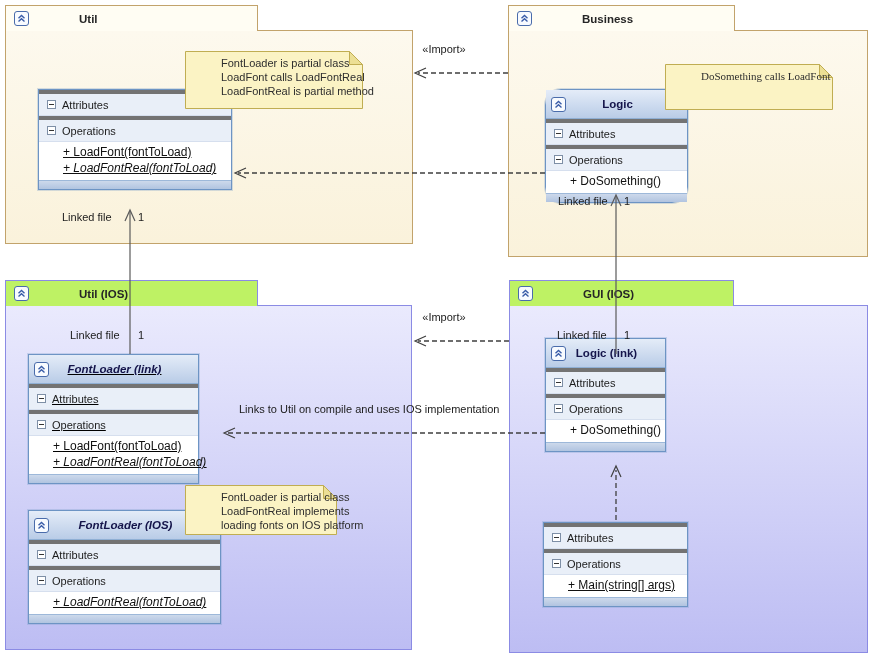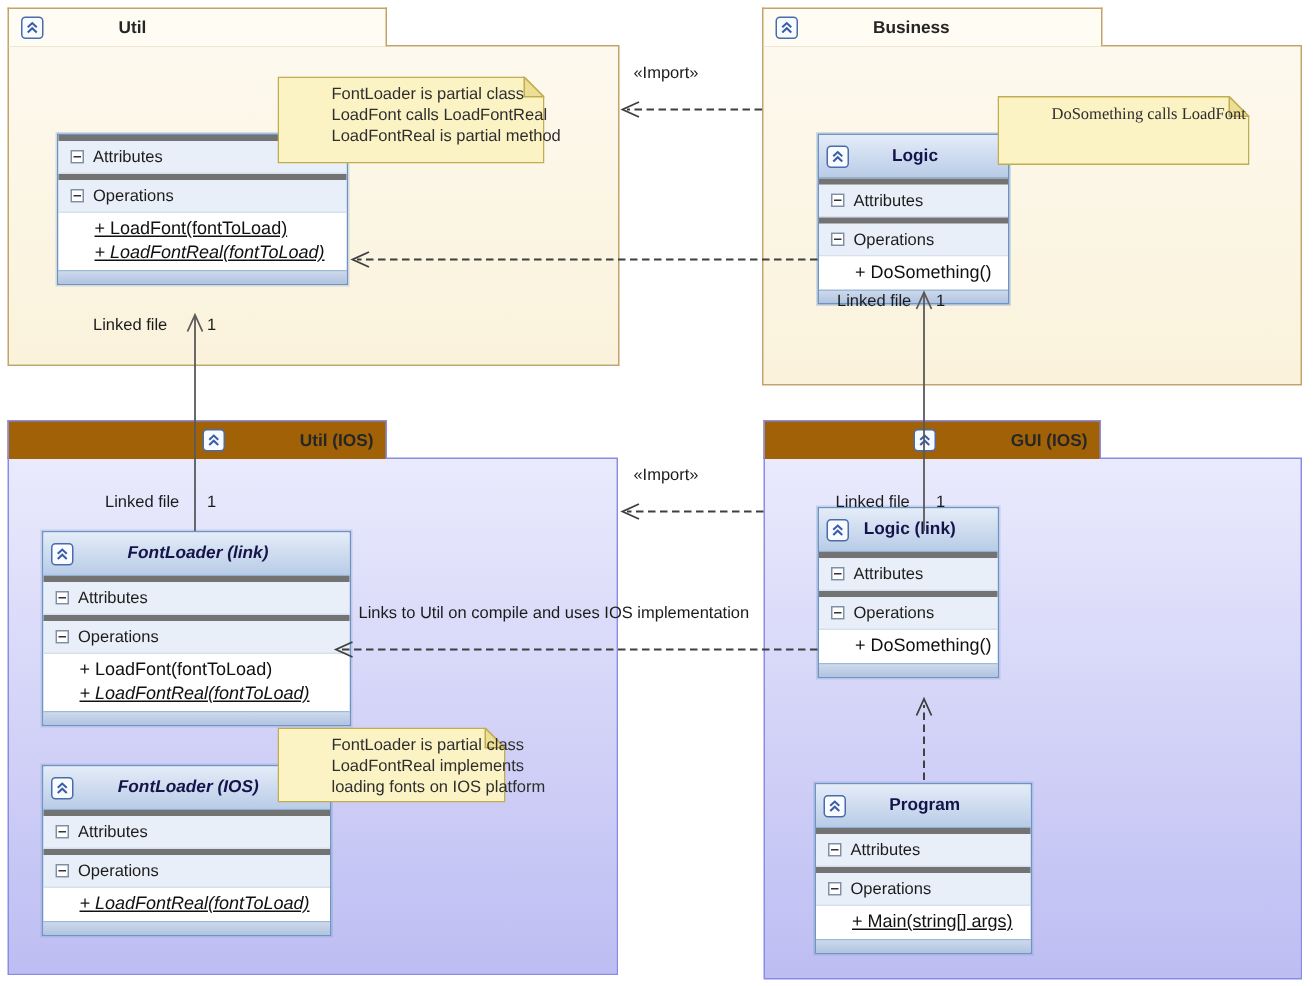--- a/index.html
+++ b/index.html
@@ -8,21 +8,21 @@
 
   
   .pkg-tab { position:absolute; box-sizing:border-box; height:26px;
              border:1px solid; border-bottom:none;
              display:flex; align-items:center; gap:6px; padding:0 8px; z-index:1; }
   .pkg-body { position:absolute; box-sizing:border-box; border:1px solid; z-index:0; }
   .cream  { border-color:#c2a36b; }
   .tab-cream { background:#fffdf3; }
   .body-cream { background:linear-gradient(180deg,#fdf9ee 0%,#faf2db 100%); }
   .purple { border-color:#8b8be4; }
-  .tab-purple { background:#a16207;justify-content:flex-end; }
+  .tab-purple { background:#bef264; }
   .body-purple { background:linear-gradient(180deg,#eaeafd 0%,#bdbdf3 100%); }
   .pkg-title { font-weight:bold; font-size:11.5px; color:#262626;margin-left:44px; }
 
   
   .collapse-box { box-sizing:border-box; width:15px; height:15px; flex:0 0 auto;
                   border:1px solid #4a6cab; border-radius:3px; background:#f8fbff;
                   display:flex; align-items:center; justify-content:center; }
   .minus-icon { box-sizing:border-box; width:9px; height:9px; flex:0 0 auto;
                 border:1px solid #7e8fa6; background:#ffffff; position:relative; }
   .minus-icon::after { content:""; position:absolute; left:1px; right:1px; top:3px;
@@ -123,21 +123,21 @@
       <span class="minus-icon"></span>
       <span>Operations</span>
     </div>
     <div class="members">
       <div class="member-row u">+ LoadFont(fontToLoad)</div>
       <div class="member-row ui">+ LoadFontReal(fontToLoad)</div>
     </div>
     <div class="cls-strip"></div>
   </div>
 
-  <div class="cls" style="left:545px; top:89px; width:128px;">
+  <div class="cls" style="left:545px; top:89px; width:143px;border-radius:16px;">
     <div class="cls-header">
       <span class="collapse-box">
         <svg width="9" height="9" viewBox="0 0 9 9">
             <path d="M1.5 4.2 L4.5 1.4 L7.5 4.2 M1.5 7.6 L4.5 4.8 L7.5 7.6" stroke="#3a5da8" stroke-width="1.4" fill="none"></path>
           </svg>
       </span>
       <span class="cls-name">Logic</span>
     </div>
     <div class="section-row">
       <span class="minus-icon"></span>
@@ -146,21 +146,21 @@
     <div class="section-row">
       <span class="minus-icon"></span>
       <span>Operations</span>
     </div>
     <div class="members">
       <div class="member-row">+ DoSomething()</div>
     </div>
     <div class="cls-strip"></div>
   </div>
 
-  <div class="cls" style="left:28px; top:354px; width:206px;">
+  <div class="cls" style="left:28px; top:354px; width:171px;text-decoration:underline;">
     <div class="cls-header">
       <span class="collapse-box">
         <svg width="9" height="9" viewBox="0 0 9 9">
             <path d="M1.5 4.2 L4.5 1.4 L7.5 4.2 M1.5 7.6 L4.5 4.8 L7.5 7.6" stroke="#3a5da8" stroke-width="1.4" fill="none"></path>
           </svg>
       </span>
       <span class="cls-name italic">FontLoader (link)</span>
     </div>
     <div class="section-row">
       <span class="minus-icon"></span>
@@ -217,28 +217,20 @@
       <span class="minus-icon"></span>
       <span>Operations</span>
     </div>
     <div class="members">
       <div class="member-row">+ DoSomething()</div>
     </div>
     <div class="cls-strip"></div>
   </div>
 
   <div class="cls" style="left:543px; top:522px; width:145px;">
-    <div class="cls-header">
-      <span class="collapse-box">
-        <svg width="9" height="9" viewBox="0 0 9 9">
-            <path d="M1.5 4.2 L4.5 1.4 L7.5 4.2 M1.5 7.6 L4.5 4.8 L7.5 7.6" stroke="#3a5da8" stroke-width="1.4" fill="none"></path>
-          </svg>
-      </span>
-      <span class="cls-name">Program</span>
-    </div>
     <div class="section-row">
       <span class="minus-icon"></span>
       <span>Attributes</span>
     </div>
     <div class="section-row">
       <span class="minus-icon"></span>
       <span>Operations</span>
     </div>
     <div class="members">
       <div class="member-row u">+ Main(string[] args)</div>

